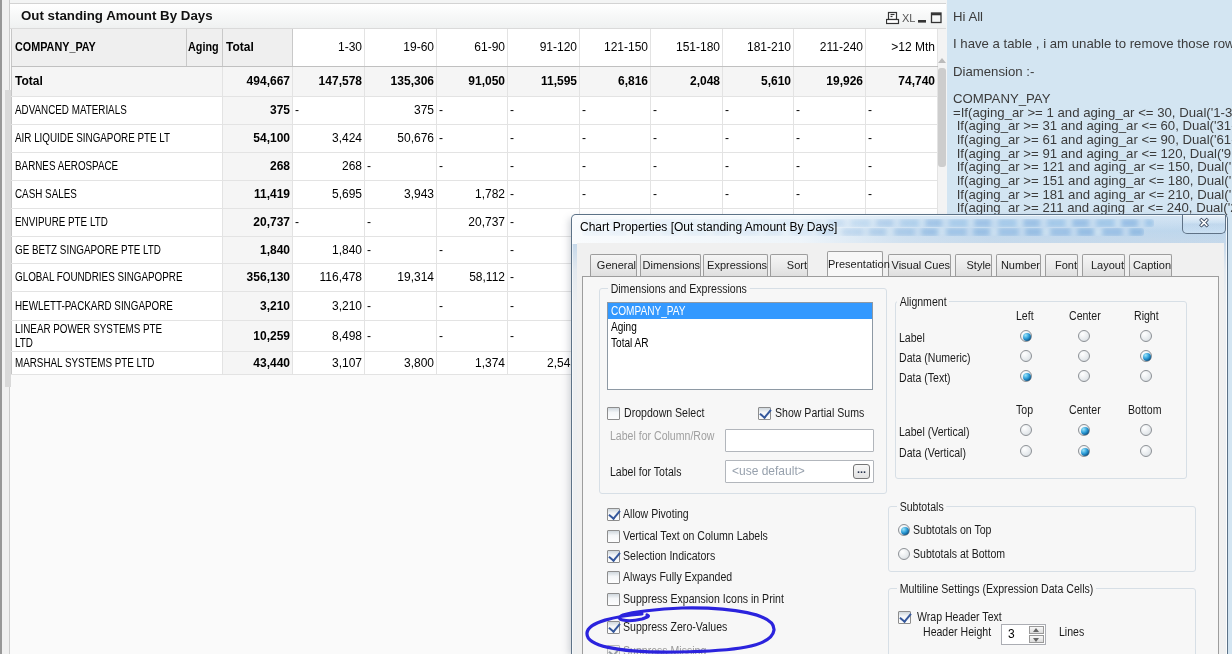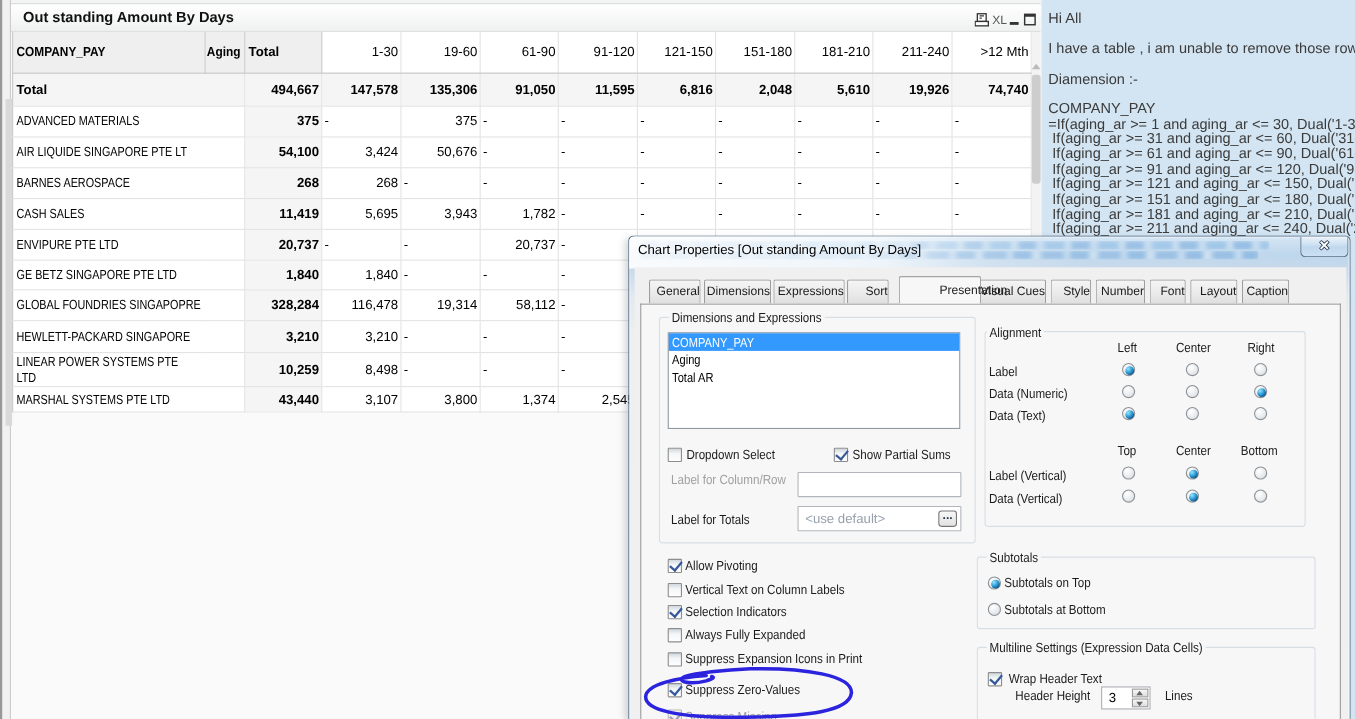--- a/index.html
+++ b/index.html
@@ -214,21 +214,21 @@
             <td class="dash">-</td>
         <td class="dash">-</td>
             <td class="dash">-</td>
             <td class="dash">-</td>
         <td class="dash">-</td>
             <td class="dash">-</td>
             <td class="dash">-</td>
       </tr>
       <tr style="height:28px">
         <td colspan="2"><span class="nm">GLOBAL FOUNDRIES SINGAPOPRE</span></td>
-            <td class="num totcol">328,284</td>
+            <td class="num totcol">356,130</td>
         <td class="num">116,478</td>
             <td class="num">19,314</td>
             <td class="num">58,112</td>
         <td class="dash">-</td>
             <td class="dash">-</td>
             <td class="dash">-</td>
         <td class="dash">-</td>
             <td class="dash">-</td>
             <td class="dash">-</td>
       </tr>
@@ -306,21 +306,21 @@
     <div class="blur1" style="left:10px; top:4px; width:572px; height:8px; background:repeating-linear-gradient(90deg,#8fb9e2 0 17px,#c8ddf0 17px 24px,#9ac3e7 24px 43px,#d0e3f2 43px 49px);"></div>
     <div class="blur1" style="left:10px; top:13px; width:558px; height:8px; background:repeating-linear-gradient(90deg,#94bce3 0 21px,#cadef0 21px 27px,#8db8e1 27px 44px,#d2e4f2 44px 52px); width:562px;"></div>
     <div id="dlgtitle">Chart Properties [Out standing Amount By Days]</div>
     <div id="dlgclose">✕</div>
     <div id="dlgclient">
 
       <div class="tab nw" style="left:13px; width:47px;">General</div>
       <div class="tab nw" style="left:63px; width:61px;">Dimensions</div>
       <div class="tab nw" style="left:126px; width:65px;">Expressions</div>
       <div class="tab nw" style="left:193px; width:38px;">Sort</div>
-      <div class="tab active" style="left:240px; width:75px;padding-left:36px;">Presentation</div>
+      <div class="tab active" style="left:250px; width:56px;">Presentation</div>
       <div class="tab nw" style="left:311px; width:63px;">Visual Cues</div>
       <div class="tab nw" style="left:378px; width:37px;">Style</div>
       <div class="tab nw" style="left:419px; width:45px;">Number</div>
       <div class="tab nw" style="left:468px; width:33px;">Font</div>
       <div class="tab nw" style="left:505px; width:43px;">Layout</div>
       <div class="tab nw" style="left:552px; width:43px;">Caption</div>
       <div id="pane">
 
         <div class="grp" style="left:16px; top:11px; width:288px; height:206px;">
           <div class="glabel">Dimensions and Expressions</div>

